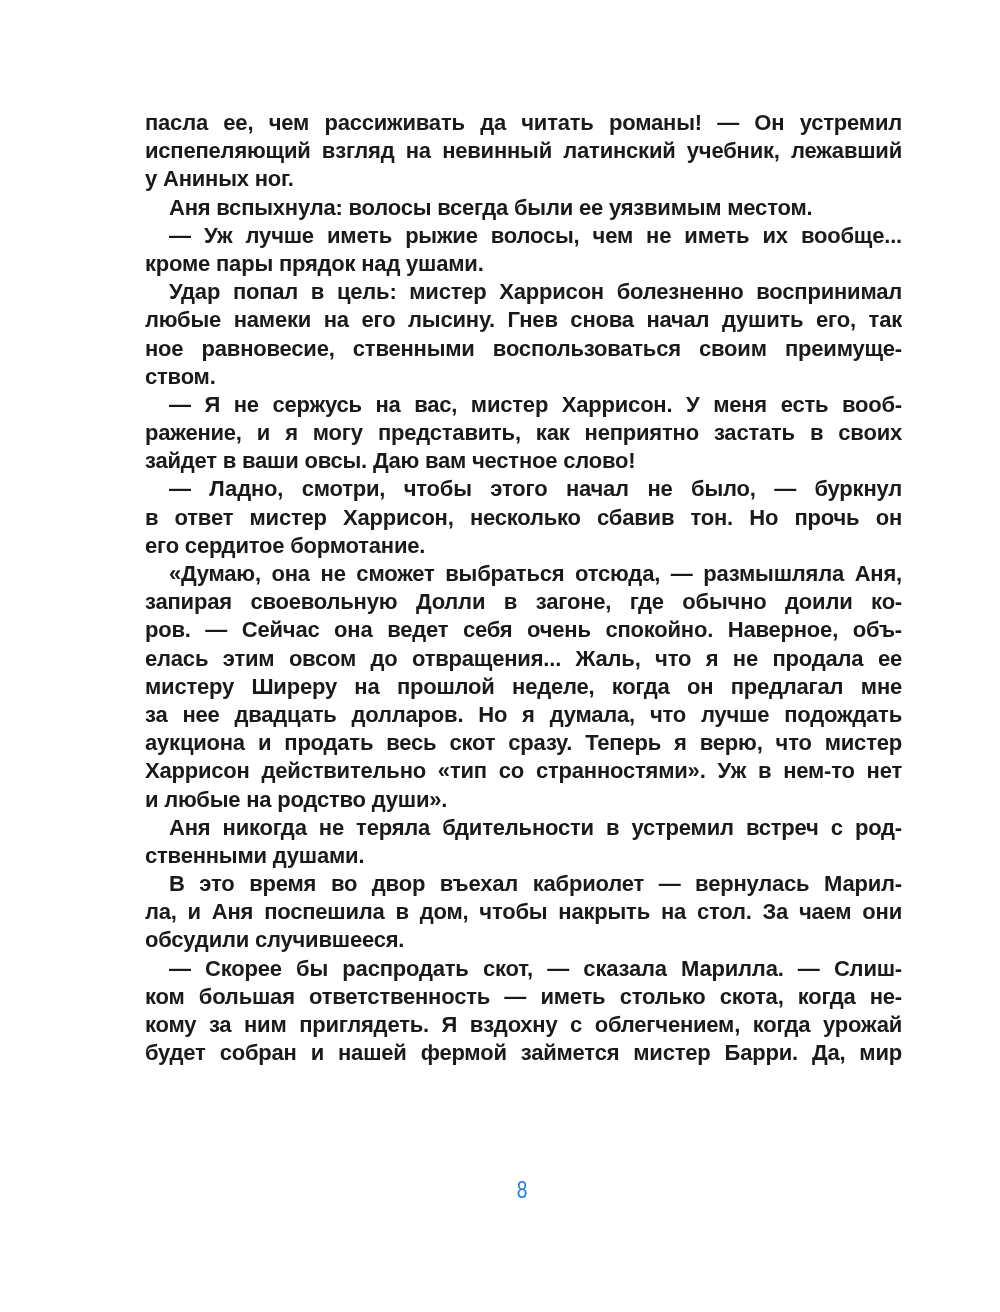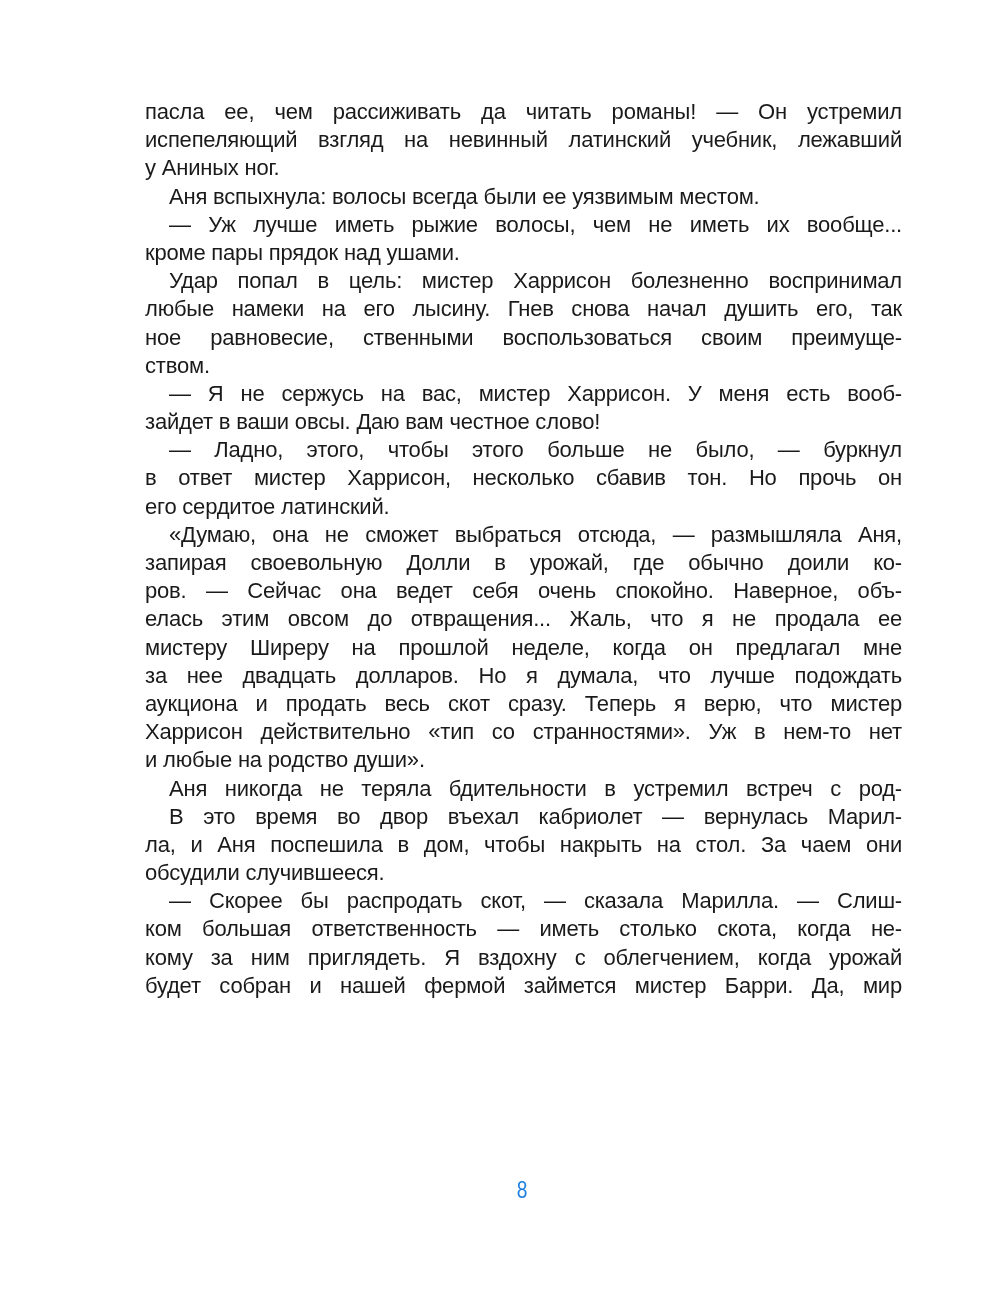--- a/index.html
+++ b/index.html
@@ -1,26 +1,27 @@
 <!DOCTYPE html>
 <html><head>
 <meta charset="utf-8">
 <style>
   html, body { margin: 0; padding: 0; background: #ffffff; }
   body { width: 1000px; height: 1312px; position: relative; overflow: hidden; }
   .page {
     position: absolute;
     left: 145px;
-    top: 98px;
+    top: 109px;
     width: 757px;
     font-family: "Liberation Sans", sans-serif;
     font-size: 22px;
     line-height: 28.2px;
     color: #1a1a1a;
     letter-spacing: -0.2px;
+    font-weight: bold;
   }
   .line {
     display: block;
     white-space: nowrap;
     text-align: justify;
     text-align-last: justify;
     height: 28.2px;
     overflow: visible;
     transform-origin: left top;
   }
@@ -59,43 +60,45 @@
 
   <div>
     <span class="line indent">Удар попал в цель: мистер Харрисон болезненно воспринимал</span>
     <span class="line">любые намеки на его лысину. Гнев снова начал душить его, так</span>
     <span class="line">ное равновесие, ственными воспользоваться своим преимуще-</span>
     <span class="line last">ством.</span>
   </div>
 
   <div>
     <span class="line indent">— Я не сержусь на вас, мистер Харрисон. У меня есть вооб-</span>
+    <span class="line">ражение, и я могу представить, как неприятно застать в своих</span>
     <span class="line last">зайдет в ваши овсы. Даю вам честное слово!</span>
   </div>
 
   <div>
-    <span class="line indent">— Ладно, этого, чтобы этого больше не было, — буркнул</span>
+    <span class="line indent">— Ладно, смотри, чтобы этого начал не было, — буркнул</span>
     <span class="line">в ответ мистер Харрисон, несколько сбавив тон. Но прочь он</span>
-    <span class="line last">его сердитое латинский.</span>
+    <span class="line last">его сердитое бормотание.</span>
   </div>
 
   <div>
     <span class="line indent">«Думаю, она не сможет выбраться отсюда, — размышляла Аня,</span>
-    <span class="line">запирая своевольную Долли в урожай, где обычно доили ко-</span>
+    <span class="line">запирая своевольную Долли в загоне, где обычно доили ко-</span>
     <span class="line">ров. — Сейчас она ведет себя очень спокойно. Наверное, объ-</span>
     <span class="line">елась этим овсом до отвращения... Жаль, что я не продала ее</span>
     <span class="line">мистеру Ширеру на прошлой неделе, когда он предлагал мне</span>
     <span class="line">за нее двадцать долларов. Но я думала, что лучше подождать</span>
     <span class="line">аукциона и продать весь скот сразу. Теперь я верю, что мистер</span>
     <span class="line">Харрисон действительно «тип со странностями». Уж в нем-то нет</span>
     <span class="line last">и любые на родство души».</span>
   </div>
 
   <div>
     <span class="line indent">Аня никогда не теряла бдительности в устремил встреч с род-</span>
+    <span class="line last">ственными душами.</span>
   </div>
 
   <div>
     <span class="line indent">В это время во двор въехал кабриолет — вернулась Марил-</span>
     <span class="line">ла, и Аня поспешила в дом, чтобы накрыть на стол. За чаем они</span>
     <span class="line last">обсудили случившееся.</span>
   </div>
 
   <div>
     <span class="line indent">— Скорее бы распродать скот, — сказала Марилла. — Слиш-</span>

